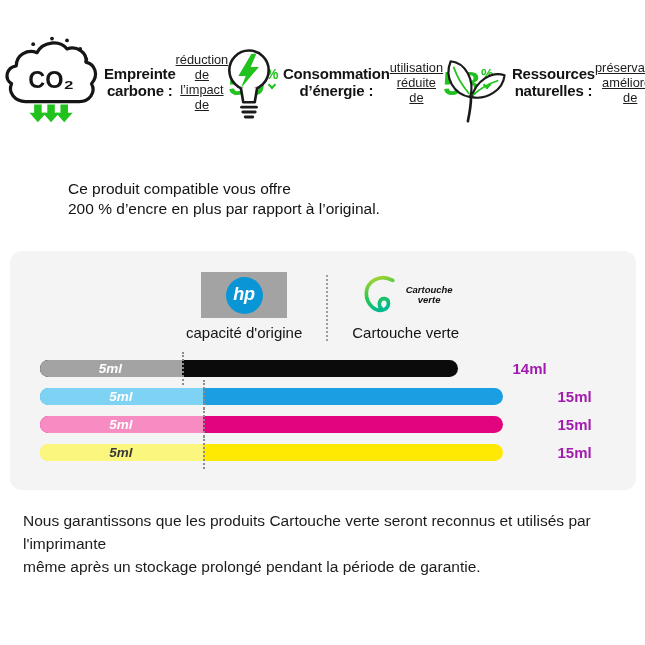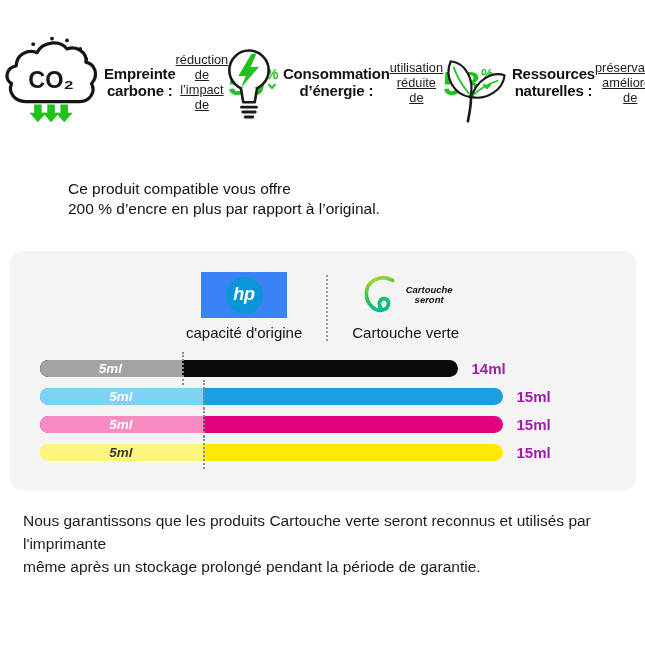--- a/index.html
+++ b/index.html
@@ -21,32 +21,32 @@
 
   
   .promo { display:flex; align-items:center; gap:18px; margin:46px 0 0 68px; }
   .promo-big { font-size:47px; font-weight:800; color:var(--accent); letter-spacing:-2px; line-height:44px; }
   .promo-text { font-size:15.5px; line-height:19.5px; color:#131313; }
 
   
   .panel { width:626px; height:239px; margin:33px auto 0; background:var(--panel-bg); border-radius:12px; }
   .logos { display:flex; justify-content:center; align-items:flex-start; gap:24px; padding-top:21px; height:96px; }
   .logo-col { display:flex; flex-direction:column; align-items:center; }
-  .hp-box { width:86px; height:46px; background:#3b82f6; display:flex; align-items:center; justify-content:center; }
+  .hp-box { width:86px; height:46px; background:#a3a3a3; display:flex; align-items:center; justify-content:center; }
   .hp-circle { width:37px; height:37px; border-radius:50%; background:var(--hp-blue); color:#fff;
                display:flex; align-items:center; justify-content:center;
                font-style:italic; font-weight:bold; font-size:18px; padding-bottom:2px; }
   .caption { font-size:15px; margin-top:6px; color:#141414; }
   .logos-divider { border-left:2px dotted #9b9b9b; height:66px; margin-top:3px; }
   .cv-logo { display:flex; align-items:center; height:46px; gap:3px; }
   .cv-text { font-size:9.5px; font-weight:bold; font-style:italic; line-height:10.5px; text-align:center; color:#111; }
 
   
   .bars { padding:13px 0 0 30px; display:flex; flex-direction:column; gap:11px; }
-  .bar-row { display:flex; align-items:center; height:17px; }
+  .bar-row { display:flex; align-items:center; height:17px;gap:41px; }
   .bar { position:relative; height:17px; border-radius:9px; }
   .bar-first { width:418px; }
   .bar-rest  { width:463px; }
   .bar-light { position:absolute; left:0; top:0; bottom:0; border-radius:9px 0 0 9px;
                display:flex; align-items:center; justify-content:center;
                font-weight:bold; font-style:italic; font-size:13.5px; }
   .bar-first .bar-light { width:142px; }
   .bar-rest  .bar-light { width:163px; }
   .split-line { position:absolute; top:-8px; height:33px; border-left:2px dotted #8d8d8d; }
   .bar-first .split-line { left:142px; }
@@ -165,21 +165,21 @@
             <linearGradient id="cvg" x1="0.2" y1="0" x2="0.5" y2="1">
               <stop offset="0" stop-color="#aed62c"></stop>
               <stop offset="0.5" stop-color="#2ec84e"></stop>
               <stop offset="1" stop-color="#00b98f"></stop>
             </linearGradient>
           </defs>
           <path d="M46 10 C28 0 10 12 10 28 C10 44 24 54 34 50 C42 47 42 36 35 35 C28 34 25 44 31 49" fill="none" stroke="url(#cvg)" stroke-width="5" stroke-linecap="round"></path>
         </svg>
         <div class="cv-text">
           <div>Cartouche</div>
-          <div>seront</div>
+          <div>verte</div>
         </div>
       </div>
       <div class="caption">Cartouche verte</div>
     </div>
   </div>
 
   <div class="bars">
     <div class="bar-row">
       <div class="bar bar-first" style="background: rgb(11, 11, 11);">
         <div class="bar-light" style="background: rgb(163, 163, 163); color: rgb(255, 255, 255);">5ml</div>

